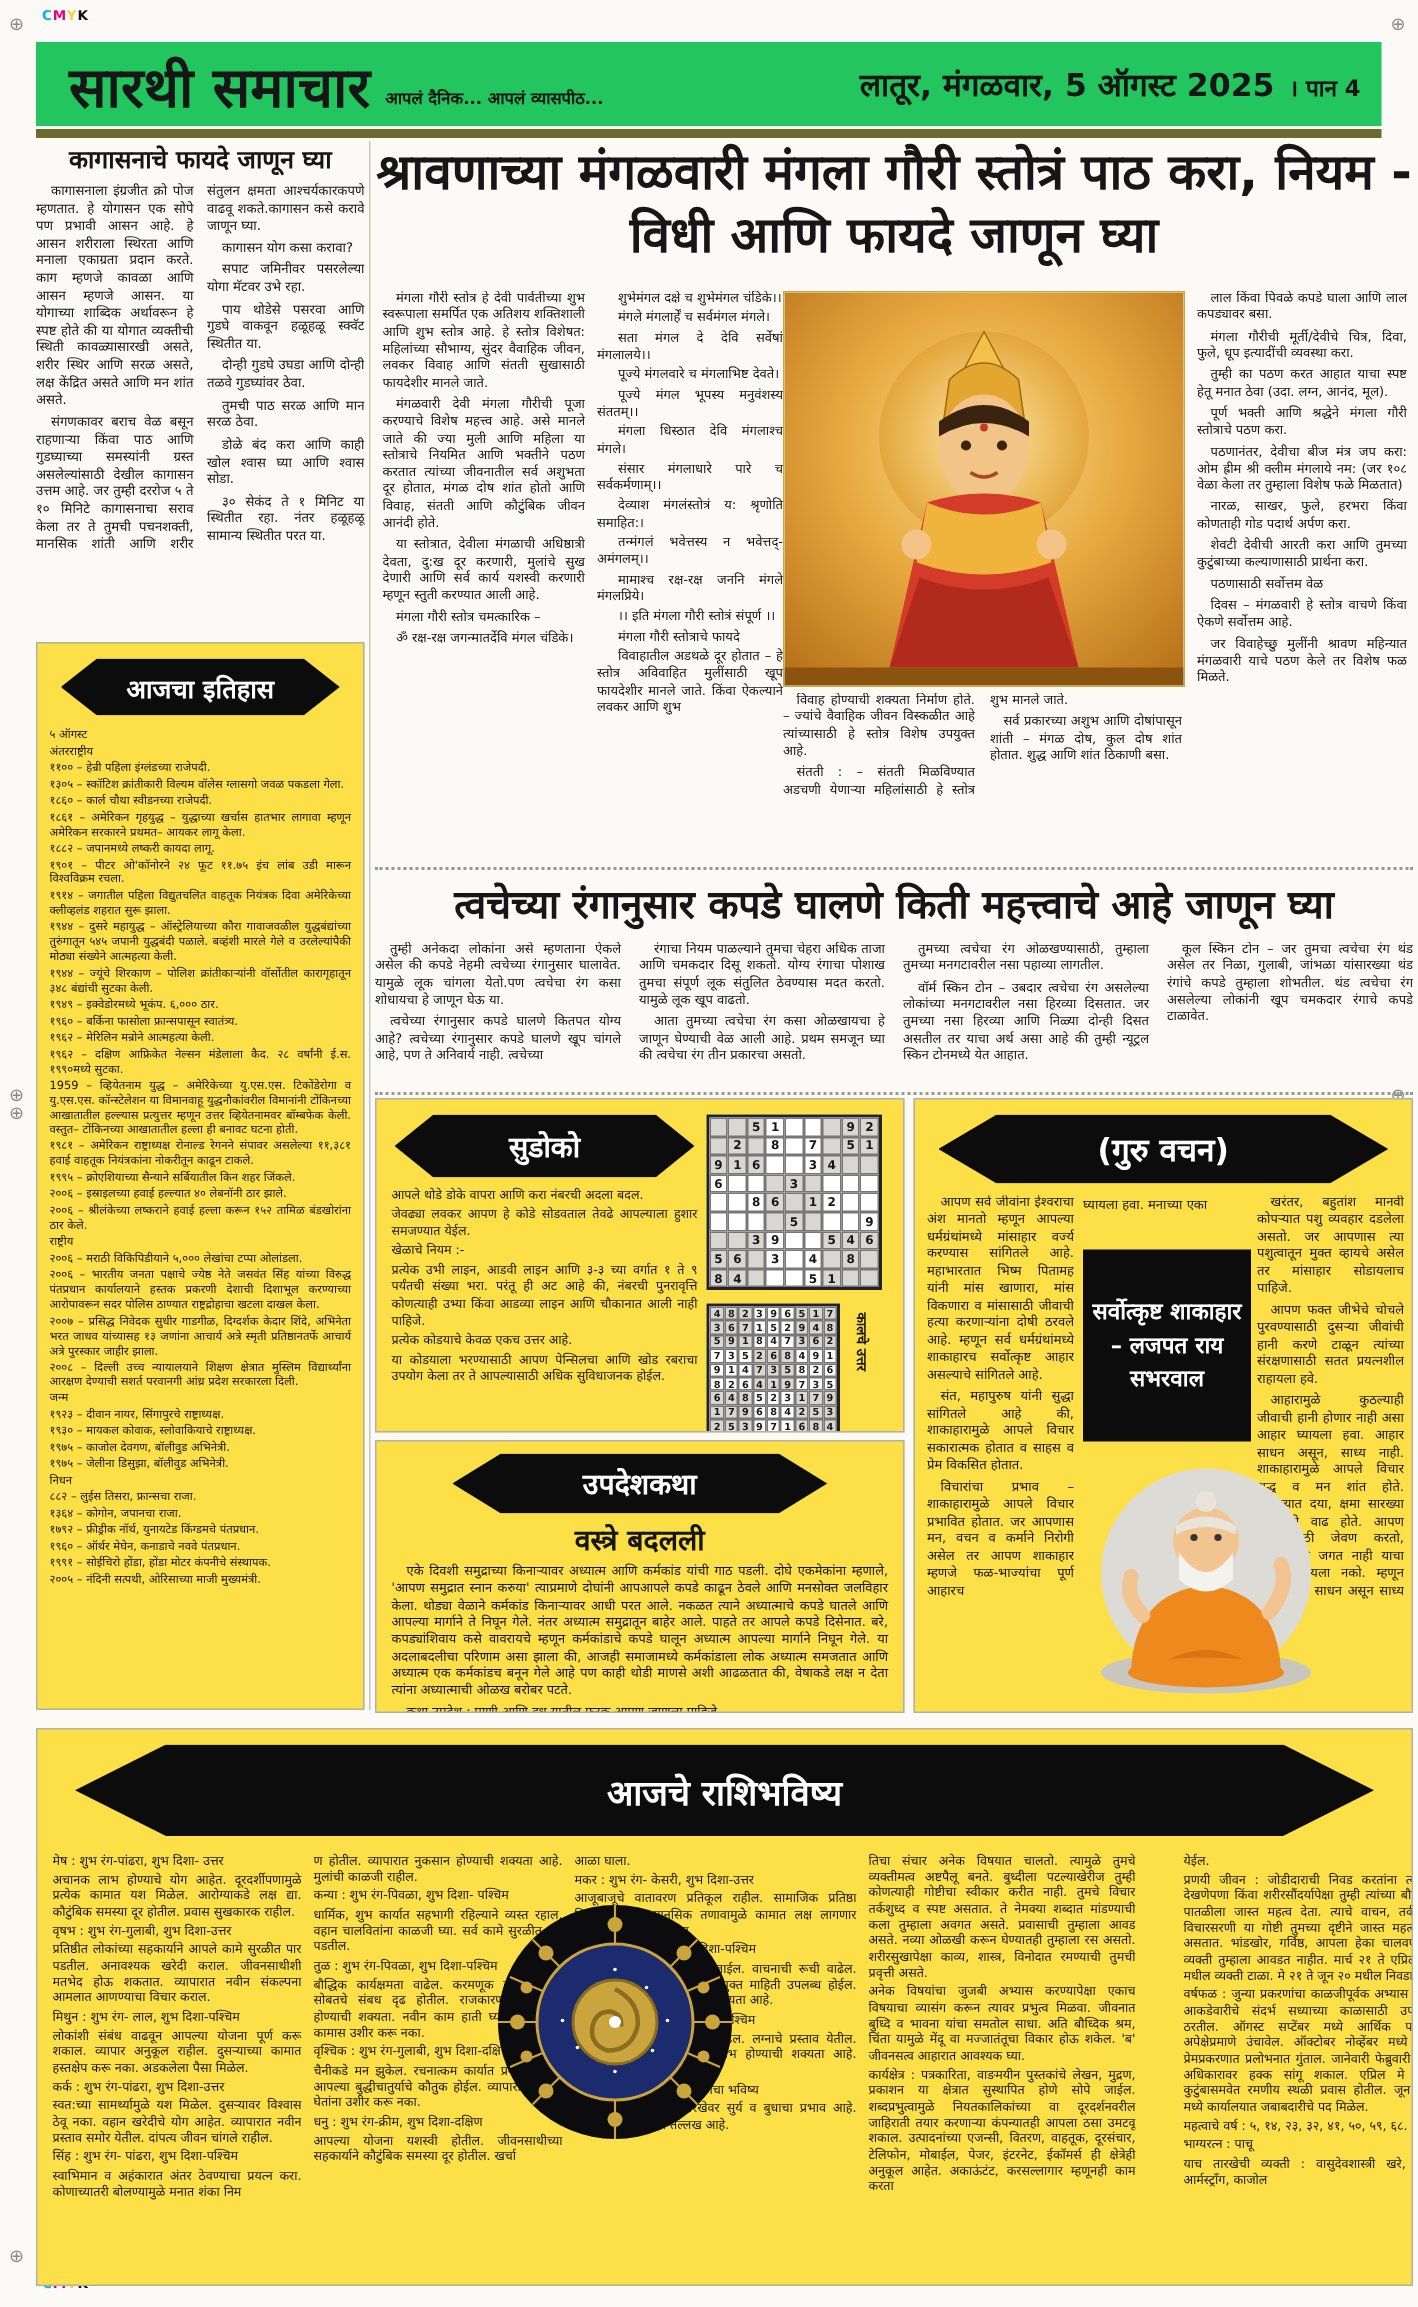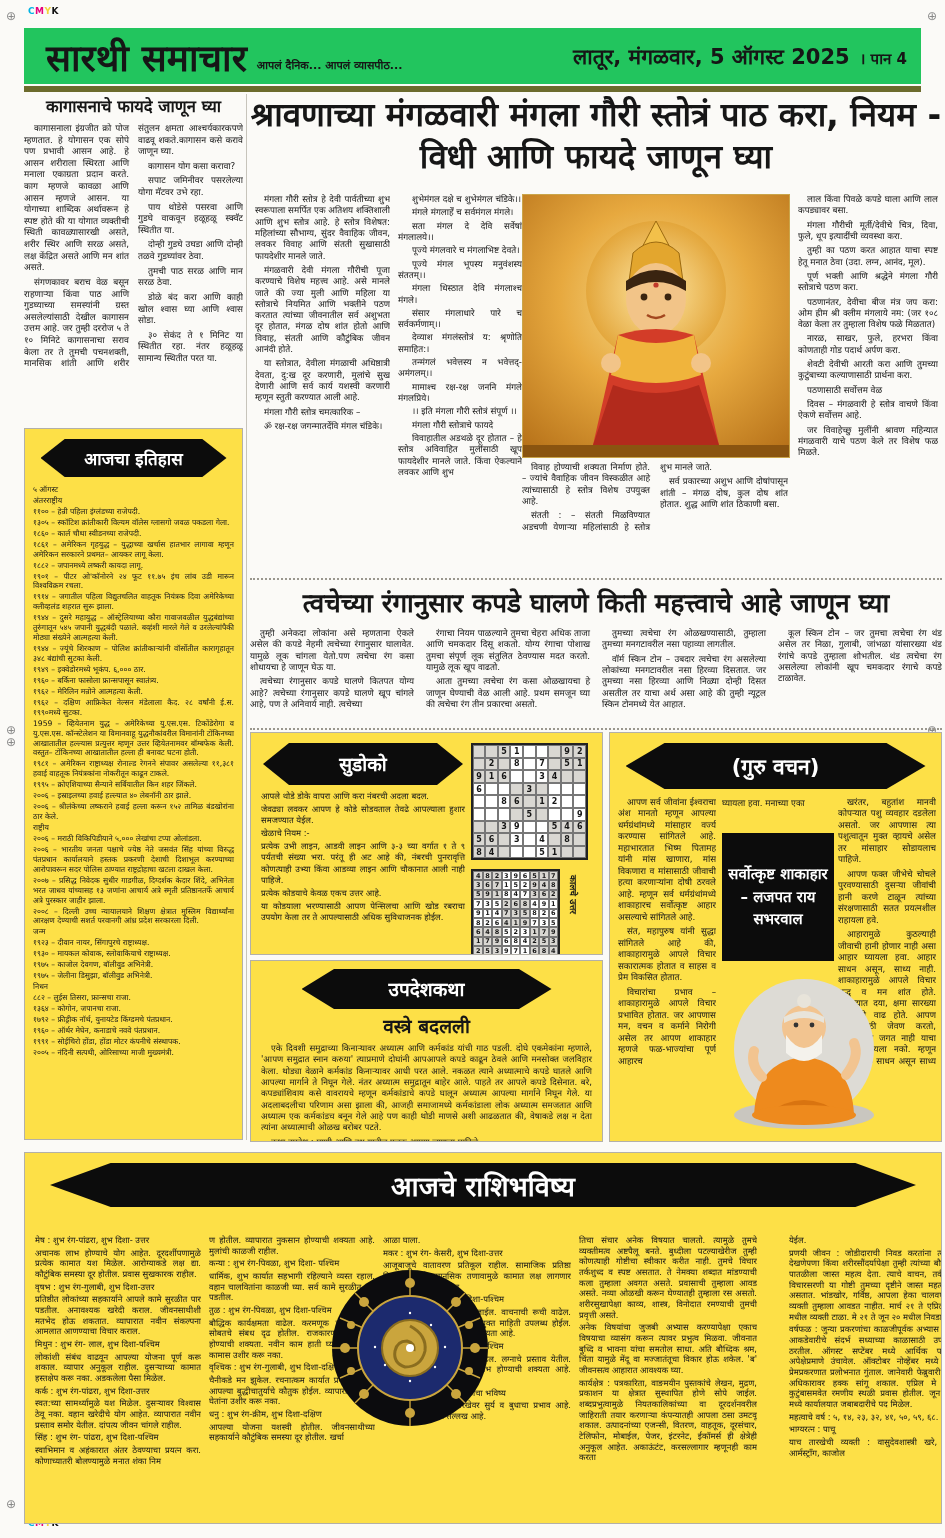--- a/index.html
+++ b/index.html
@@ -67,21 +67,21 @@
   #guru .banner{width:300px;height:46px;margin:10px auto 6px auto;font-size:21px;}
   .gcol{position:absolute;font-size:8.7px;line-height:1.32;text-align:justify;overflow:hidden;}
   .gcol p{margin:0 0 3px 0;text-indent:9px;}
   #guru-quote{position:absolute;left:112px;top:100px;width:112px;height:128px;background:#0c0c0c;color:#fff;
       display:flex;align-items:center;justify-content:center;text-align:center;font-size:15px;font-weight:800;
       padding:4px;box-sizing:border-box;line-height:1.5;}
   #guru-lead{position:absolute;left:112px;top:64px;width:112px;font-size:8.7px;text-align:justify;}
   #sage{position:absolute;left:104px;top:232px;width:180px;height:172px;}
   
   #horo{left:24px;top:1152px;width:918px;height:372px;}
-  #horo .banner{width:866px;height:44px;margin:10px auto 0 auto;font-size:27px;
+  #horo .banner{width:866px;height:61px;margin:10px auto 0 auto;font-size:23px;
        clip-path:polygon(0 50%,7% 0,93% 0,100% 50%,93% 100%,7% 100%);}
   .hcol{position:absolute;top:82px;font-size:8.4px;line-height:1.27;text-align:justify;overflow:hidden;height:282px;}
   .hcol p{margin:0 0 2px 0;}
   #wheel{position:absolute;left:306px;top:116px;width:158px;height:158px;}
 </style>
 </head>
 <body>
 
 <div id="page">
 

